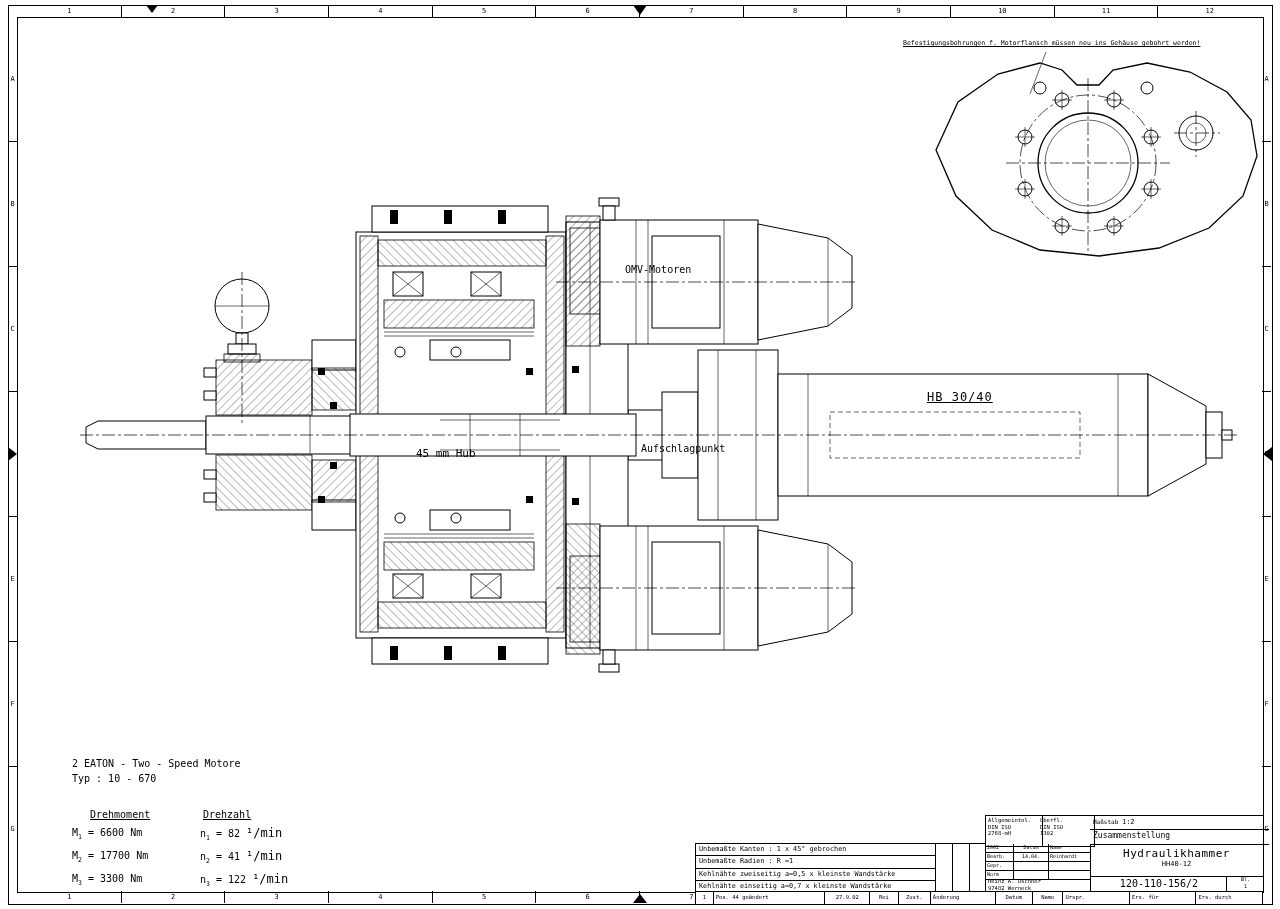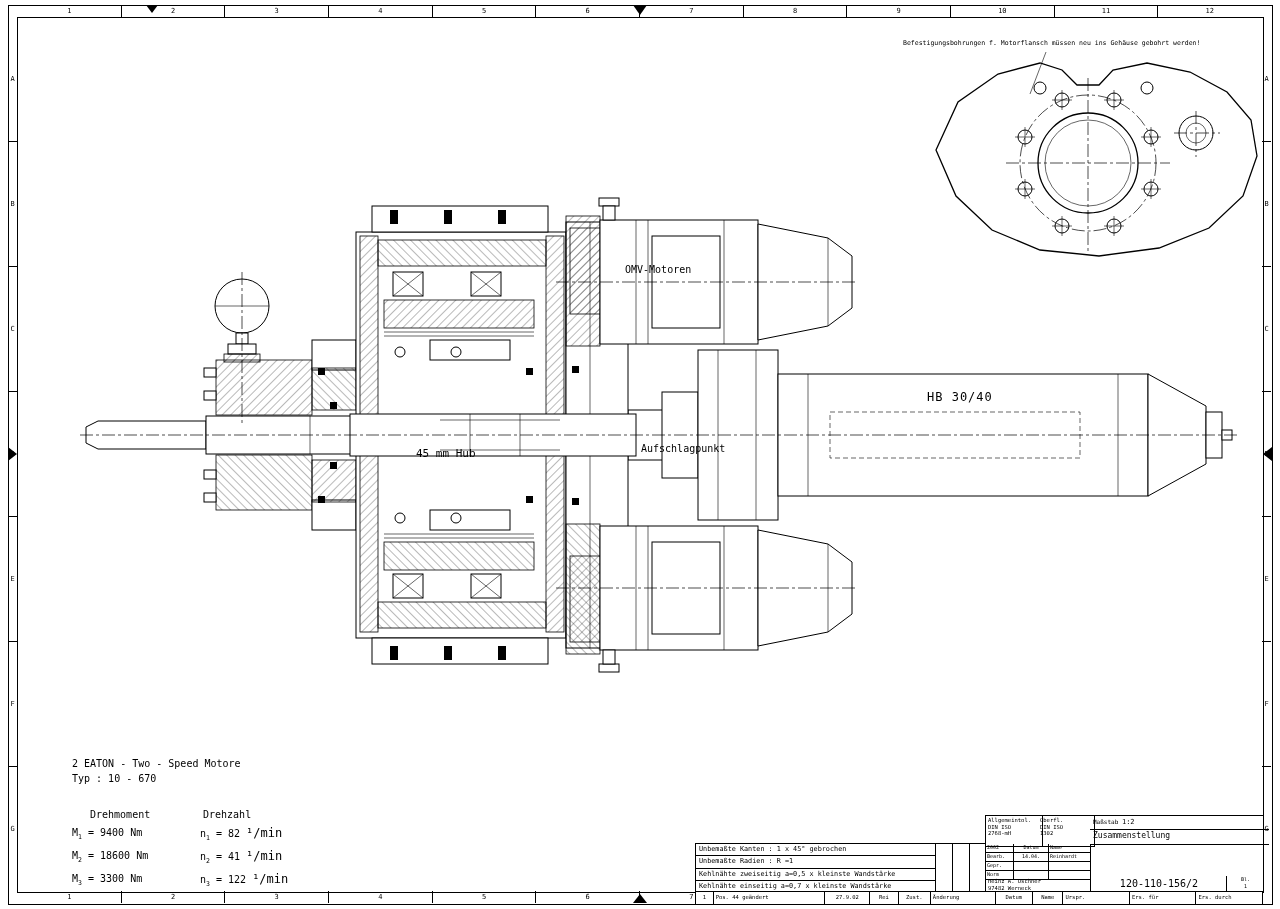--- a/index.html
+++ b/index.html
@@ -8,21 +8,21 @@
   .abs{position:absolute}
   .b1{border:1px solid #000}
   .b2{border:1.6px solid #000}
   .strip-h{display:flex}
   .strip-h>span{flex:1;text-align:center;font-size:7px;line-height:12px;border-right:1px solid #000}
   .strip-h>span:last-child{border-right:none}
   .strip-v{display:flex;flex-direction:column}
   .strip-v>span{flex:1;display:flex;align-items:center;justify-content:center;font-size:7px;border-bottom:1px solid #000}
   .strip-v>span:last-child{border-bottom:none}
   .lbl{position:absolute;white-space:nowrap}
-  .ul{}
+  .ul{text-decoration:underline}
   svg.draw{position:absolute;left:0;top:0}
   .s{fill:#fff;stroke:#000;stroke-width:1}
   .sw{fill:#fff;stroke:#000;stroke-width:1.3}
   .sn{fill:none;stroke:#000;stroke-width:1}
   .h{fill:url(#hatch);stroke:#000;stroke-width:.8}
   .h2{fill:url(#hatch2);stroke:#000;stroke-width:.8}
   .thin{fill:none;stroke:#000;stroke-width:.6}
   .dash{stroke-dasharray:5 3}
   .cl{fill:none;stroke:#000;stroke-width:.7;stroke-dasharray:13 3 3 3}
   .blk{fill:#000;stroke:none}
@@ -308,25 +308,25 @@
   <div class="lbl ul" style="left:927px;top:390px;font-size:12px;letter-spacing:1px">HB 30/40</div>
 
   <div class="abs spec" style="left:72px;top:758px">
     <div>2 EATON - Two - Speed Motore</div>
     <div class="spec-l2">Typ : 10 - 670</div>
     <div class="spec-heads">
       <span class="hd1 ul">Drehmoment</span>
       <span class="hd2 ul">Drehzahl</span>
     </div>
     <div class="spec-row">
-      <span class="mcol"><span>M</span><sub>1</sub> <span>= 9400 Nm</span></span>
+      <span class="mcol"><span>M</span><sub>1</sub> <span>= 6600 Nm</span></span>
       <span class="ncol"><span>n</span><sub>1</sub> <span>= 82</span> <span class="unit">¹/min</span></span>
     </div>
     <div class="spec-row">
-      <span class="mcol"><span>M</span><sub>2</sub> <span>= 18600 Nm</span></span>
+      <span class="mcol"><span>M</span><sub>2</sub> <span>= 17700 Nm</span></span>
       <span class="ncol"><span>n</span><sub>2</sub> <span>= 41</span> <span class="unit">¹/min</span></span>
     </div>
     <div class="spec-row">
       <span class="mcol"><span>M</span><sub>3</sub> <span>= 3300 Nm</span></span>
       <span class="ncol"><span>n</span><sub>3</sub> <span>= 122</span> <span class="unit">¹/min</span></span>
     </div>
   </div>
 
   <div class="abs notes">
     <div>Unbemaßte Kanten : 1 x 45° gebrochen</div>
@@ -372,20 +372,24 @@
           <span class="tc1">Gepr.</span>
           <span class="tc2"></span>
           <span class="tc3"></span>
         </div>
       <div class="tbrow">
           <span class="tc1">Norm</span>
           <span class="tc2"></span>
           <span class="tc3"></span>
         </div>
     </div>
+    <div class="cell tb-title">
+      <div class="t1">Hydraulikhammer</div>
+      <div class="t2">HH40-12</div>
+    </div>
     <div class="cell tb-company">
       <div>Heinz A. Oschner</div>
       <div>97482 Werneck</div>
     </div>
     <div class="cell tb-number">120-110-156/2</div>
     <div class="cell tb-sheet">
       <div>Bl.</div>
       <div>1</div>
     </div>
   </div>

